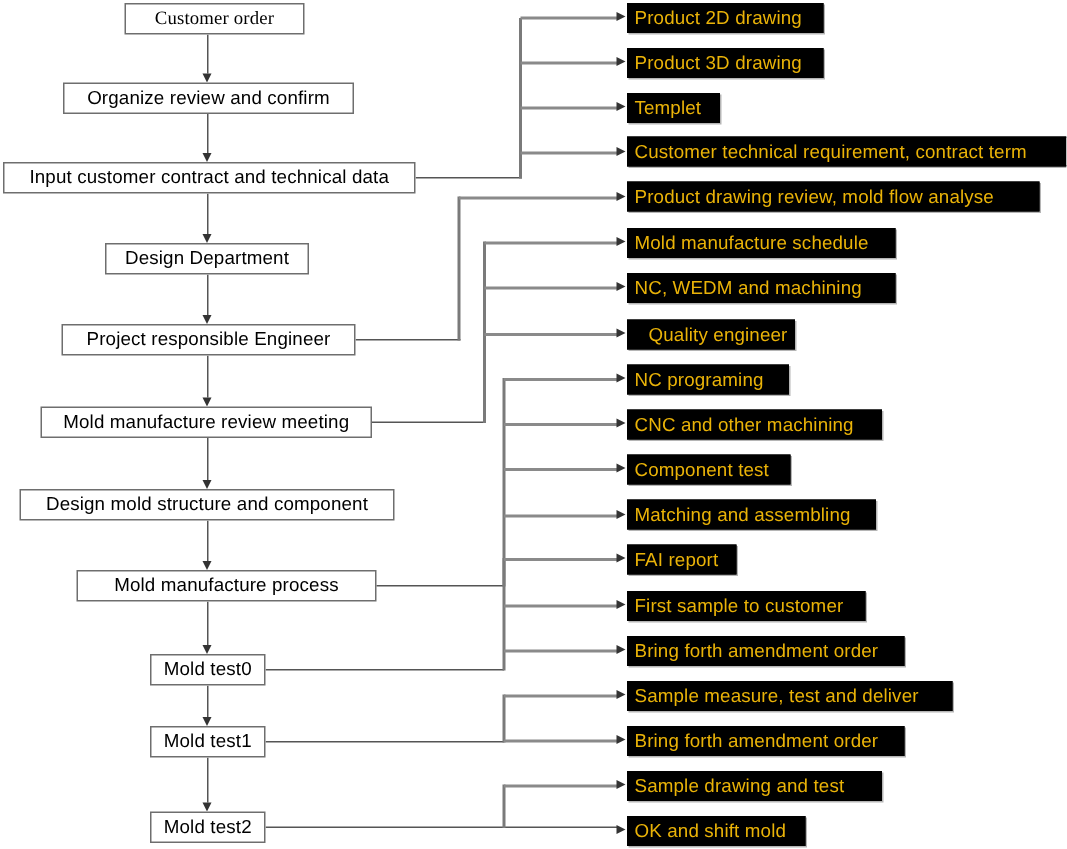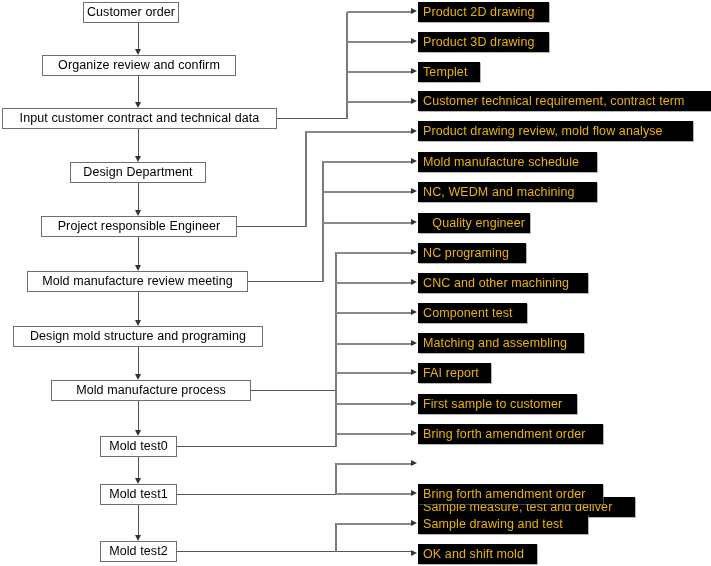--- a/index.html
+++ b/index.html
@@ -164,40 +164,40 @@
   <div class="hline thick" style="left:336px; top:493px; width:76px;"></div>
   <div class="arrow-r" style="left:411px; top:460px;"></div>
   <div class="arrow-r" style="left:411px; top:490px;"></div>
 
   <div class="hline" style="left:177px; top:551px; width:235px;"></div>
   <div class="vline thick" style="left:335px; top:523px; height:29px;"></div>
   <div class="hline thick" style="left:336px; top:523px; width:76px;"></div>
   <div class="arrow-r" style="left:411px; top:520px;"></div>
   <div class="arrow-r" style="left:411px; top:550px;"></div>
 
-  <div class="pbox" style="left:83px; top:2px; width:96px; height:21px;">
+  <div class="pbox" style="left:83px; top:2px; width:120px; height:21px;font-family:Liberation Serif, serif;">
     <span>Customer order</span>
   </div>
   <div class="pbox" style="left:42px; top:55px; width:194px; height:21px;">
     <span>Organize review and confirm</span>
   </div>
   <div class="pbox" style="left:2px; top:108px; width:275px; height:21px;">
     <span>Input customer contract and technical data</span>
   </div>
   <div class="pbox" style="left:70px; top:162px; width:136px; height:21px;">
     <span>Design Department</span>
   </div>
   <div class="pbox" style="left:41px; top:216px; width:196px; height:21px;">
     <span>Project responsible Engineer</span>
   </div>
   <div class="pbox" style="left:27px; top:271px; width:221px; height:21px;">
     <span>Mold manufacture review meeting</span>
   </div>
   <div class="pbox" style="left:13px; top:326px; width:250px; height:21px;">
-    <span>Design mold structure and programing</span>
+    <span>Design mold structure and component</span>
   </div>
   <div class="pbox" style="left:51px; top:380px; width:200px; height:21px;">
     <span>Mold manufacture process</span>
   </div>
   <div class="pbox" style="left:100px; top:436px; width:77px; height:21px;">
     <span>Mold test0</span>
   </div>
   <div class="pbox" style="left:100px; top:484px; width:77px; height:21px;">
     <span>Mold test1</span>
   </div>
@@ -243,21 +243,21 @@
   </div>
   <div class="bbox" style="left:418px; top:363px; width:73px; height:20px;">
     <span>FAI report</span>
   </div>
   <div class="bbox" style="left:418px; top:394px; width:159px; height:20px;">
     <span>First sample to customer</span>
   </div>
   <div class="bbox" style="left:418px; top:424px; width:185px; height:20px;">
     <span>Bring forth amendment order</span>
   </div>
-  <div class="bbox" style="left:418px; top:454px; width:217px; height:20px;margin-top:43px;">
+  <div class="bbox" style="left:418px; top:454px; width:217px; height:20px;">
     <span>Sample measure, test and deliver</span>
   </div>
   <div class="bbox" style="left:418px; top:484px; width:185px; height:20px;">
     <span>Bring forth amendment order</span>
   </div>
   <div class="bbox" style="left:418px; top:514px; width:170px; height:20px;">
     <span>Sample drawing and test</span>
   </div>
   <div class="bbox" style="left:418px; top:544px; width:119px; height:20px;">
     <span>OK and shift mold</span>

